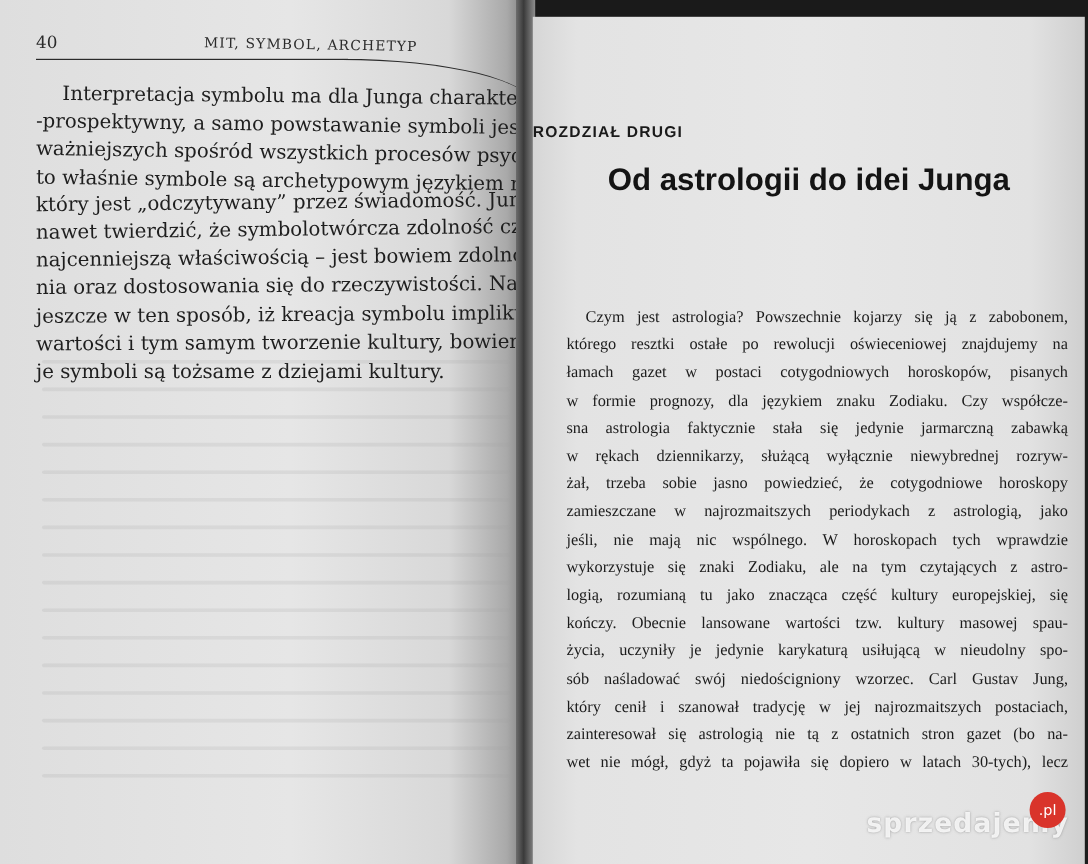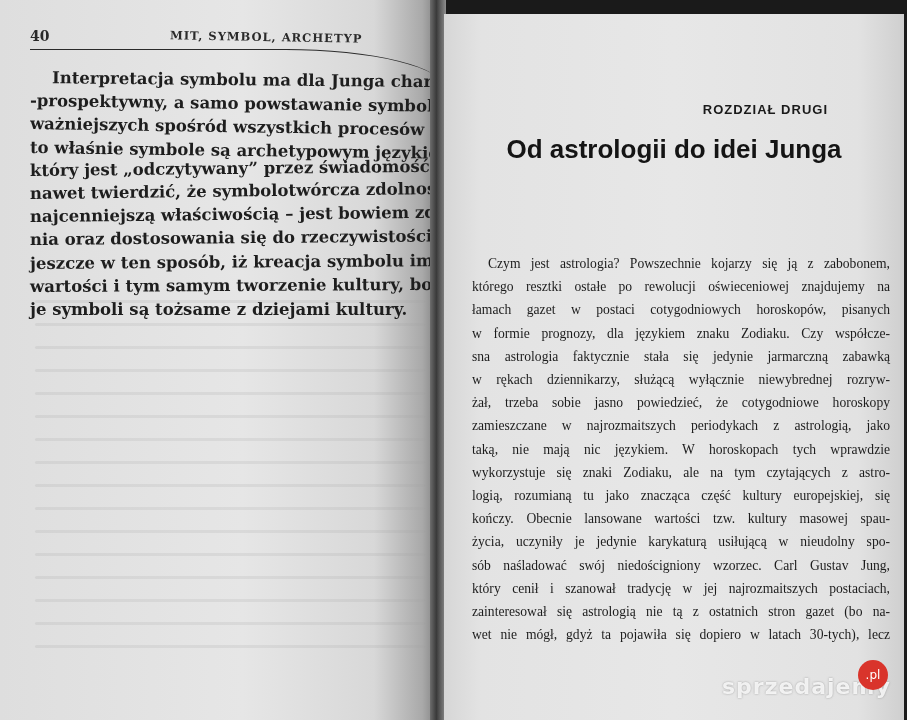--- a/index.html
+++ b/index.html
@@ -8,21 +8,20 @@
     background:#1c1c1c;
     font-family:"DejaVu Serif", "Liberation Serif", serif;
   }
   .book { position:absolute; left:0; top:0; width:907px; height:720px; }
 
   
   .page-left {
     position:absolute; left:0; top:0; width:440px; height:720px;
     background: linear-gradient(90deg, #dedede 0%, #e6e6e6 55%, #d8d8d8 85%, #a9a9a9 96%, #7a7a7a 100%);
     overflow:hidden;
-    font-weight:bold;
   }
   .left-header {
     position:absolute; left:30px; top:28px; width:420px; height:20px;
   }
   .page-number {
     position:absolute; left:0; top:0; font-size:14px; color:#2a2a2a;
   }
   .running-head {
     position:absolute; left:140px; top:2px; font-size:11.5px; letter-spacing:1px; color:#2a2a2a;
     transform: rotate(1deg);
@@ -58,21 +57,21 @@
   
   .page-right {
     position:absolute; left:444px; top:14px; width:460px; height:706px;
     background: linear-gradient(90deg, #d6d6d6 0%, #e3e3e3 8%, #e7e7e7 50%, #e2e2e2 90%, #cfcfcf 100%);
     overflow:hidden;
   }
   .top-dark {
     position:absolute; left:420px; top:0; width:487px; height:16px; background:#1a1a1a;
   }
   .chapter-label {
-    position:absolute; left:0; width:384px; top:88px; text-align:right;
+    position:absolute; left:0; width:384px; top:88px; text-align:left;
     font-family:"Liberation Sans", "DejaVu Sans", sans-serif;
     font-size:13px; font-weight:bold; letter-spacing:1px; color:#1a1a1a;
   }
   .chapter-title {
     position:absolute; left:0; width:460px; top:120px; text-align:center;
     font-family:"Liberation Sans", "DejaVu Sans", sans-serif;
     font-size:26px; font-weight:bold; color:#141414;
   }
   .right-body {
     position:absolute; left:28px; top:238px; width:418px;
@@ -157,21 +156,21 @@
 
     <div class="right-body">
       <span class="line first">Czym jest astrologia? Powszechnie kojarzy się ją z zabobonem,</span>
       <span class="line">którego resztki ostałe po rewolucji oświeceniowej znajdujemy na</span>
       <span class="line">łamach gazet w postaci cotygodniowych horoskopów, pisanych</span>
       <span class="line">w formie prognozy, dla językiem znaku Zodiaku. Czy współcze-</span>
       <span class="line">sna astrologia faktycznie stała się jedynie jarmarczną zabawką</span>
       <span class="line">w rękach dziennikarzy, służącą wyłącznie niewybrednej rozryw-</span>
       <span class="line">żał, trzeba sobie jasno powiedzieć, że cotygodniowe horoskopy</span>
       <span class="line">zamieszczane w najrozmaitszych periodykach z astrologią, jako</span>
-      <span class="line">taką, nie mają nic językiem. W horoskopach tych wprawdzie</span>
+      <span class="line">jeśli, nie mają nic wspólnego. W horoskopach tych wprawdzie</span>
       <span class="line">wykorzystuje się znaki Zodiaku, ale na tym czytających z astro-</span>
       <span class="line">logią, rozumianą tu jako znacząca część kultury europejskiej, się</span>
       <span class="line">kończy. Obecnie lansowane wartości tzw. kultury masowej spau-</span>
       <span class="line">życia, uczyniły je jedynie karykaturą usiłującą w nieudolny spo-</span>
       <span class="line">sób naśladować swój niedościgniony wzorzec. Carl Gustav Jung,</span>
       <span class="line">który cenił i szanował tradycję w jej najrozmaitszych postaciach,</span>
       <span class="line">zainteresował się astrologią nie tą z ostatnich stron gazet (bo na-</span>
       <span class="line">wet nie mógł, gdyż ta pojawiła się dopiero w latach 30-tych), lecz</span>
 
     </div>

